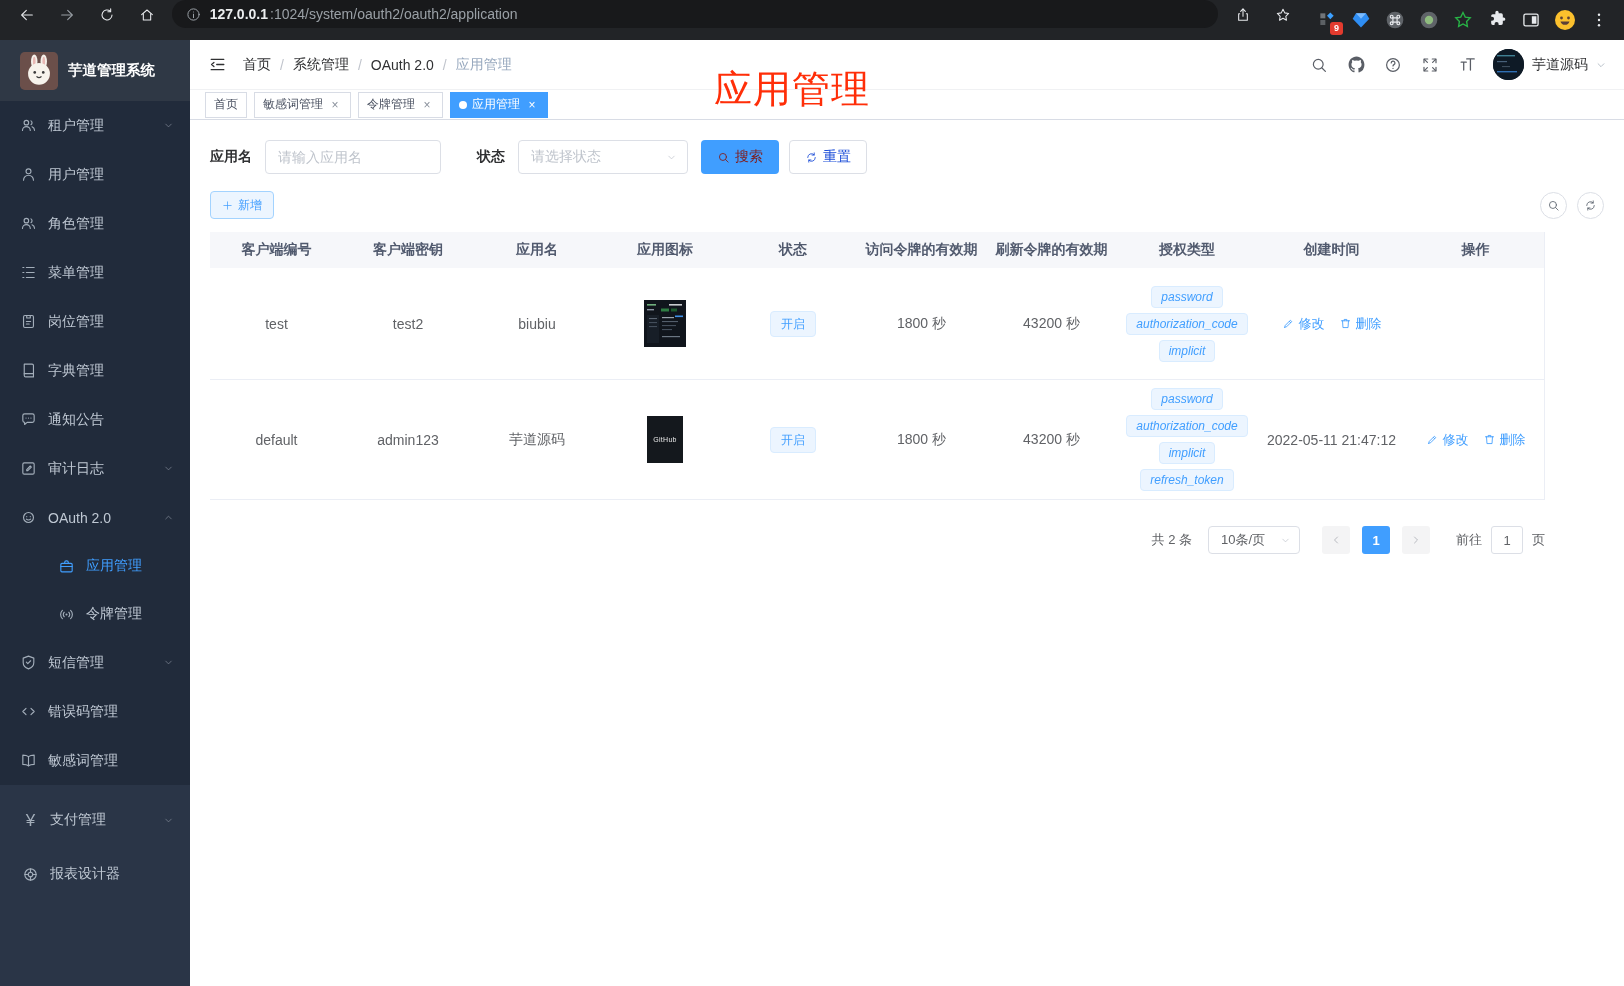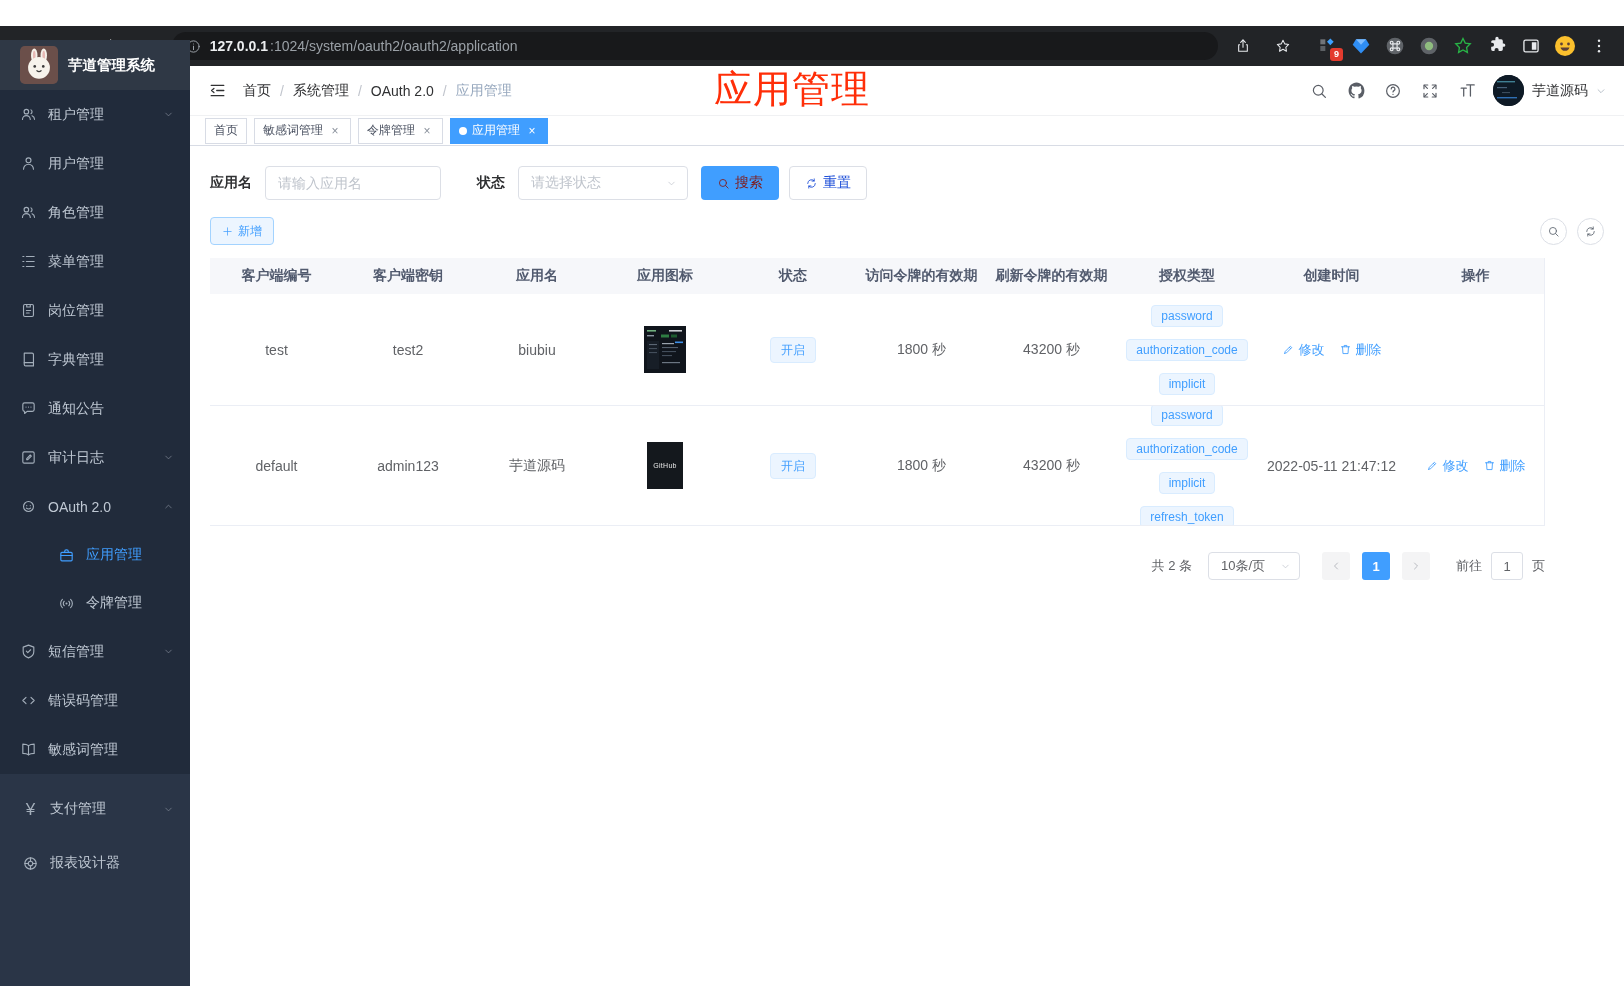--- a/index.html
+++ b/index.html
@@ -2,34 +2,34 @@
 <html style="--accent: #409eff; --tag-bg: #ecf5ff; --tag-border: #d9ecff; --sidebar-sub: #212b3b; --sidebar-base: #2a3547; --logo-bg: #2f3845; --note-red: #ff2e08;"><head>
 <meta charset="utf-8">
 <style>
   * { margin:0; padding:0; box-sizing:border-box; }
   html,body { width:1624px; height:986px; overflow:hidden; background:#fff;
     font-family:"Liberation Sans","DejaVu Sans",sans-serif; }
   svg { display:block; }
   .ic { width:16px; height:16px; stroke:currentColor; fill:none; stroke-width:1.6; stroke-linecap:round; stroke-linejoin:round; }
 
   
-  .bbar { height:40px; background:#222427; display:flex; align-items:center; padding:0 12px; gap:10px;margin-top:26px; }
+  .bbar { height:40px; background:#222427; display:flex; padding:0 12px; gap:10px; }
   .bico { width:30px; height:30px; display:flex; align-items:center; justify-content:center; color:#e8eaed; cursor:pointer; }
   .bico.dim { color:#9aa0a6; }
   .pill { width:1050px; height:28px; border-radius:14px; background:#18191b; display:flex; align-items:center; padding:0 14px; gap:9px; font-size:14px; cursor:text; }
   .pill .host { color:#eceeef; font-weight:700; }
   .pill .rest { color:#9aa0a6; }
   .extwrap { display:flex; align-items:center; gap:8px; margin-left:6px; }
   .ext { width:26px; height:28px; display:flex; align-items:center; justify-content:center; position:relative; cursor:pointer; }
   .badge { position:absolute; right:-3px; bottom:-1px; background:#e33b2e; color:#fff; font-size:9px; font-weight:700;
     min-width:13px; height:13px; line-height:13px; text-align:center; border-radius:3px; padding:0 2px; }
 
   
   .sidebar { position:fixed; left:0; top:40px; width:190px; bottom:0; background:var(--sidebar-base,#2a3547); z-index:5; }
-  .logo { height:50px; background:var(--logo-bg,#2f3845); display:flex; align-items:center; gap:10px; padding-left:20px;font-family:Liberation Mono, monospace; }
+  .logo { height:61px; background:var(--logo-bg,#2f3845); display:flex; align-items:center; gap:10px; padding-left:20px;font-family:Liberation Mono, monospace; }
   .logo .ttl { color:#fff; font-size:14.5px; font-weight:700; }
   .mgroup1 { background:var(--sidebar-sub,#212b3b); }
   .mitem { height:49px; display:flex; align-items:center; gap:11px; padding-left:20px; color:#bfc8d3; font-size:14px; position:relative; cursor:pointer; }
   .mitem .micon { width:17px; height:17px; color:#a3aeba; flex:0 0 auto; }
   .mitem .chev { position:absolute; right:16px; color:#7e8794; }
   .mitem.child { padding-left:58px; height:48px; }
   .mitem.active, .mitem.active .micon { color:var(--accent,#409eff); }
   .mgroup2 { padding-top:8px; }
   .mgroup2 .mitem { padding-left:22px; height:54px; }
   .yen { font-size:17px; line-height:17px; color:#a3aeba; width:17px; text-align:center; }
@@ -82,21 +82,21 @@
   .th, .td { display:flex; align-items:center; justify-content:center; overflow:hidden; }
   .thead { height:36px; background:#f6f7fa; }
   .th { font-size:14px; font-weight:700; color:#515a6e; }
   .trow { border-bottom:1px solid #ebeef5; }
   .trow.r0 { height:112px; }
   .trow.r1 { height:120px; }
   .td { font-size:14px; color:#606266; }
   .etag { background:var(--tag-bg,#ecf5ff); border:1px solid var(--tag-border,#d9ecff); color:var(--accent,#409eff);
     font-size:12px; line-height:20px; padding:0 9px; border-radius:4px; white-space:nowrap; }
   .status { line-height:24px; padding:0 10px; }
-  .grants { flex-direction:column; gap:12px; }
+  .grants { flex-direction:column; gap:5px;font-style:italic; }
   .ops { gap:14px; }
   .oplink { color:var(--accent,#409eff); font-size:13px; display:inline-flex; align-items:center; gap:4px; cursor:pointer; }
   .oplink .ic { width:13px; height:13px; }
   .ghicon { width:36px; height:47px; background:#14181d; display:flex; align-items:center; justify-content:center; }
   .ghicon span { color:#e8e8e8; font-size:7px; letter-spacing:.3px; }
 
   
   .pag { width:1335px; display:flex; align-items:center; justify-content:flex-end; margin-top:26px; font-size:13px; color:#606266; }
   .pag .total { margin-right:16px; }
   .psel { width:92px; height:28px; border:1px solid #dcdfe6; border-radius:4px; display:flex; align-items:center;

